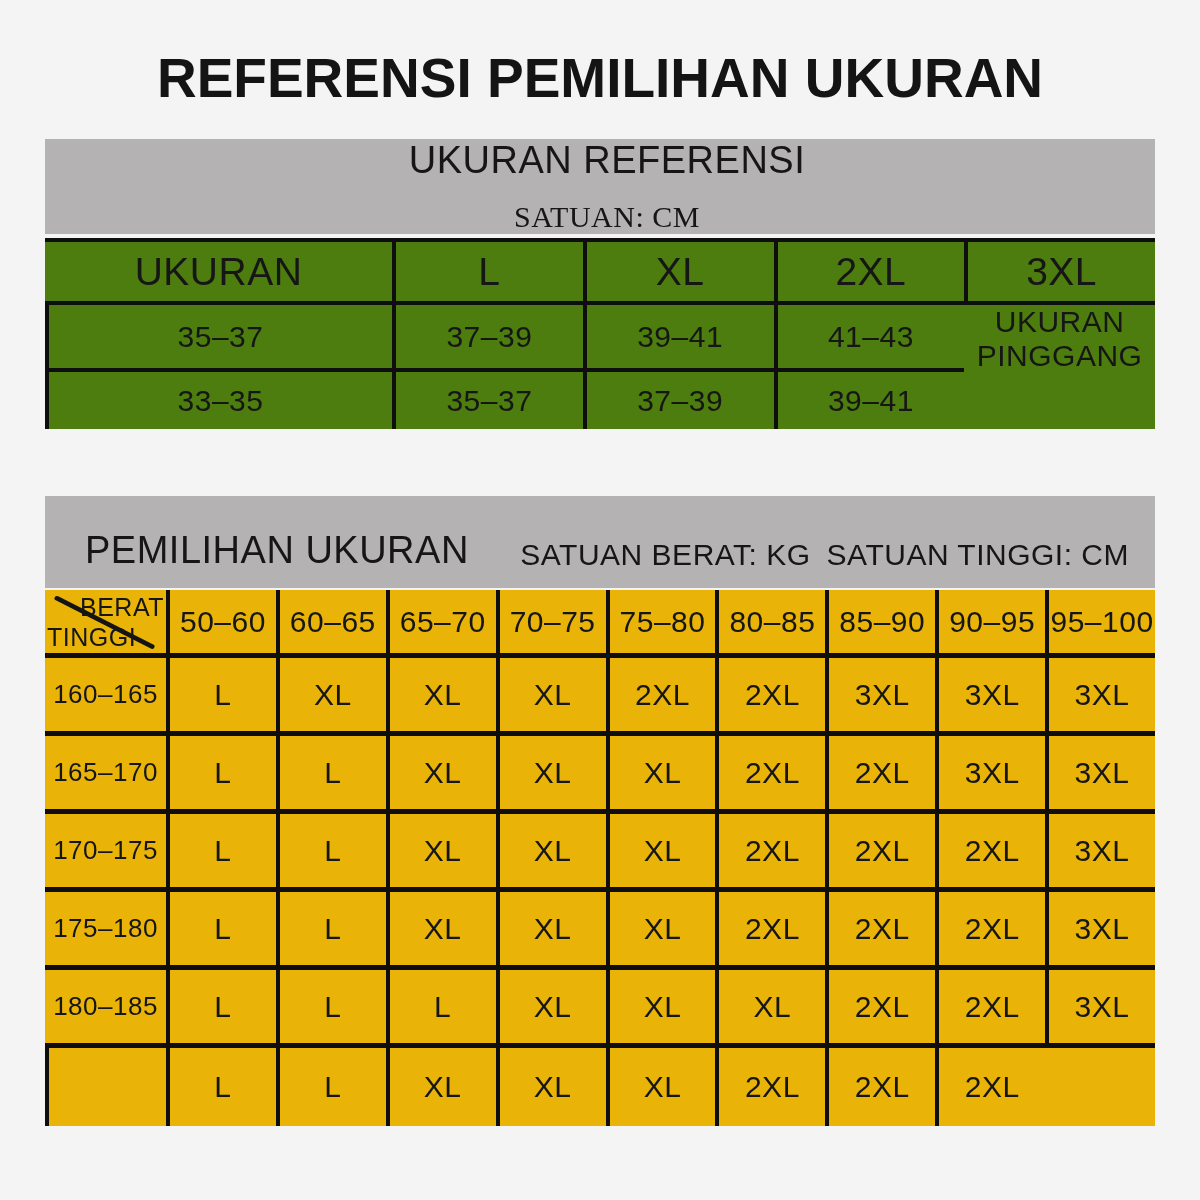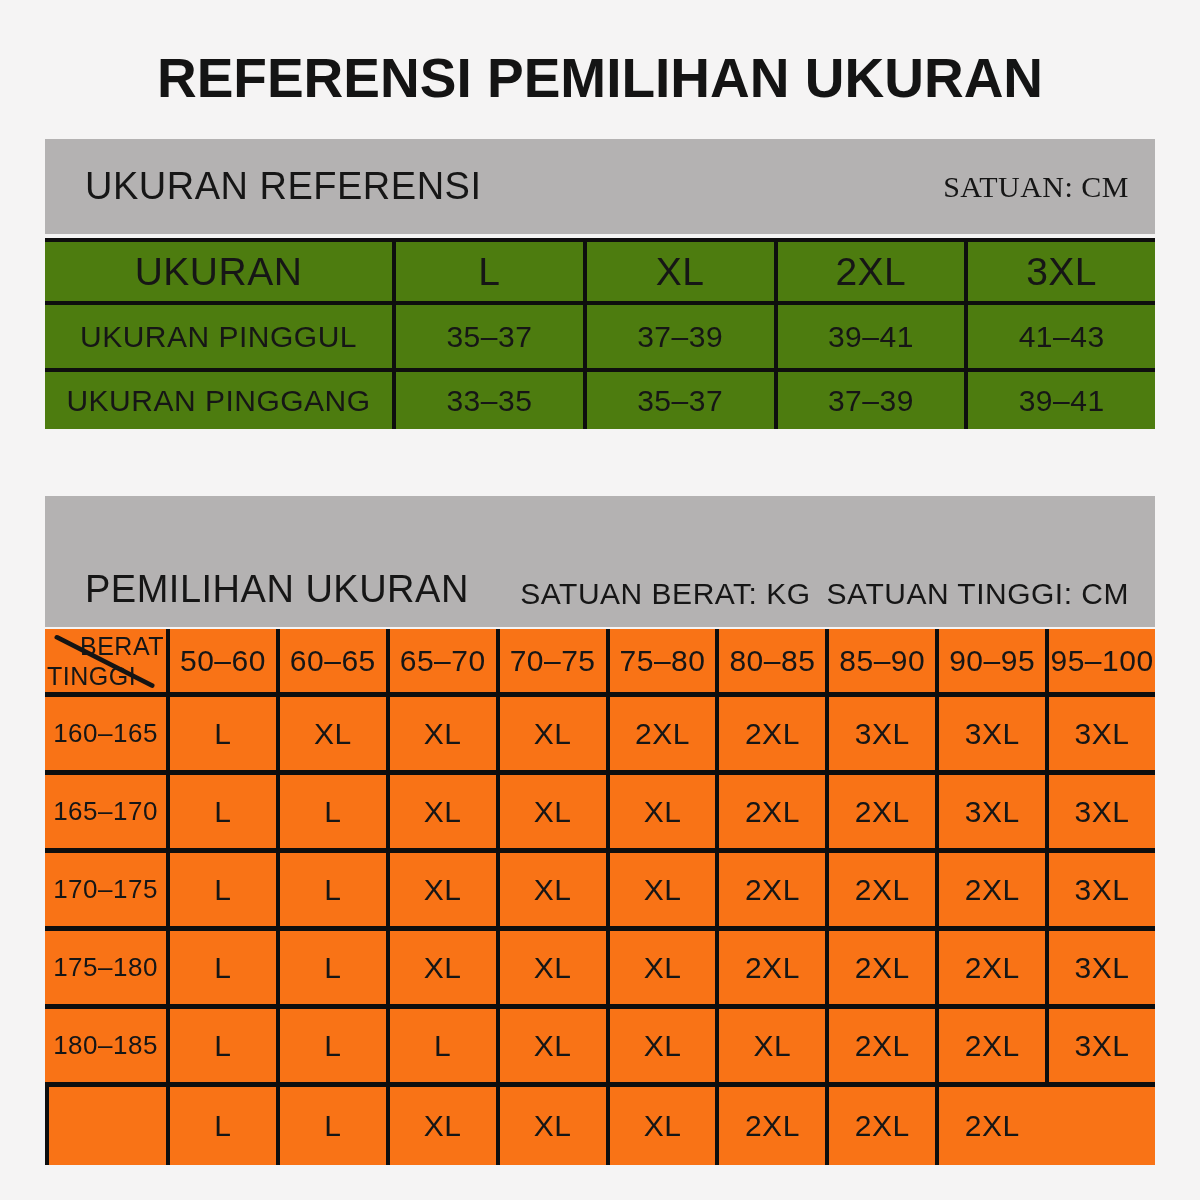--- a/index.html
+++ b/index.html
@@ -27,22 +27,22 @@
   .t2{margin-top:67px;}
 
   .bar{
     background:#b4b2b2;
     display:flex;
     justify-content:space-between;
     align-items:center;
     padding:0 26px 0 40px;
     box-sizing:border-box;
   }
-  .bar1{height:95px;}
-  .bar2{height:131px;align-items:flex-end;padding-bottom:16px;}
+  .bar1{height:95px;flex-direction:column;}
+  .bar2{height:92px;align-items:flex-end;padding-bottom:16px;}
   .bar-title{font-size:38px;letter-spacing:.5px;white-space:nowrap;}
   .bar-unit{font-size:30px;letter-spacing:.5px;white-space:nowrap;font-family:Liberation Serif, serif;}
   .bar-units{display:flex;gap:16px;font-size:30px;letter-spacing:.5px;white-space:nowrap;}
 
   
   .grid1{
     display:grid;
     grid-template-columns:347px repeat(4,1fr);
     grid-template-rows:63px 67px 57px;
     margin-top:4px;
@@ -60,21 +60,21 @@
   .grid1 .cell.col0{border-left:none;}
   .grid1 .cell.row0{font-size:39px;}
   .grid1 .cell.lastrow{border-bottom:none;text-align:center;}
 
   
   .grid2{
     display:grid;
     grid-template-columns:121px repeat(9,1fr);
     grid-template-rows:68px repeat(6,78px);
     margin-top:2px;
-    background:#f97316;
+    background:#eab308;
   }
   .grid2 .cell{
     display:flex;align-items:center;justify-content:center;
     border-left:4px solid #0e0e0e;
     border-bottom:5px solid #0e0e0e;
     box-sizing:border-box;
     font-size:30px;
     letter-spacing:.5px;
     white-space:nowrap;
   }
@@ -107,21 +107,20 @@
     <div class="bar bar1">
       <span class="bar-title">UKURAN REFERENSI</span>
       <span class="bar-unit">SATUAN: CM</span>
     </div>
     <div class="grid1" id="grid1">
         <div class="cell col0 row0">UKURAN</div>
         <div class="cell row0">L</div>
         <div class="cell row0">XL</div>
         <div class="cell row0">2XL</div>
         <div class="cell row0">3XL</div>
-        <div class="cell col0">UKURAN PINGGUL</div>
         <div class="cell">35–37</div>
         <div class="cell">37–39</div>
         <div class="cell">39–41</div>
         <div class="cell">41–43</div>
         <div class="cell col0 lastrow">UKURAN PINGGANG</div>
         <div class="cell lastrow">33–35</div>
         <div class="cell lastrow">35–37</div>
         <div class="cell lastrow">37–39</div>
         <div class="cell lastrow">39–41</div>
       </div>

